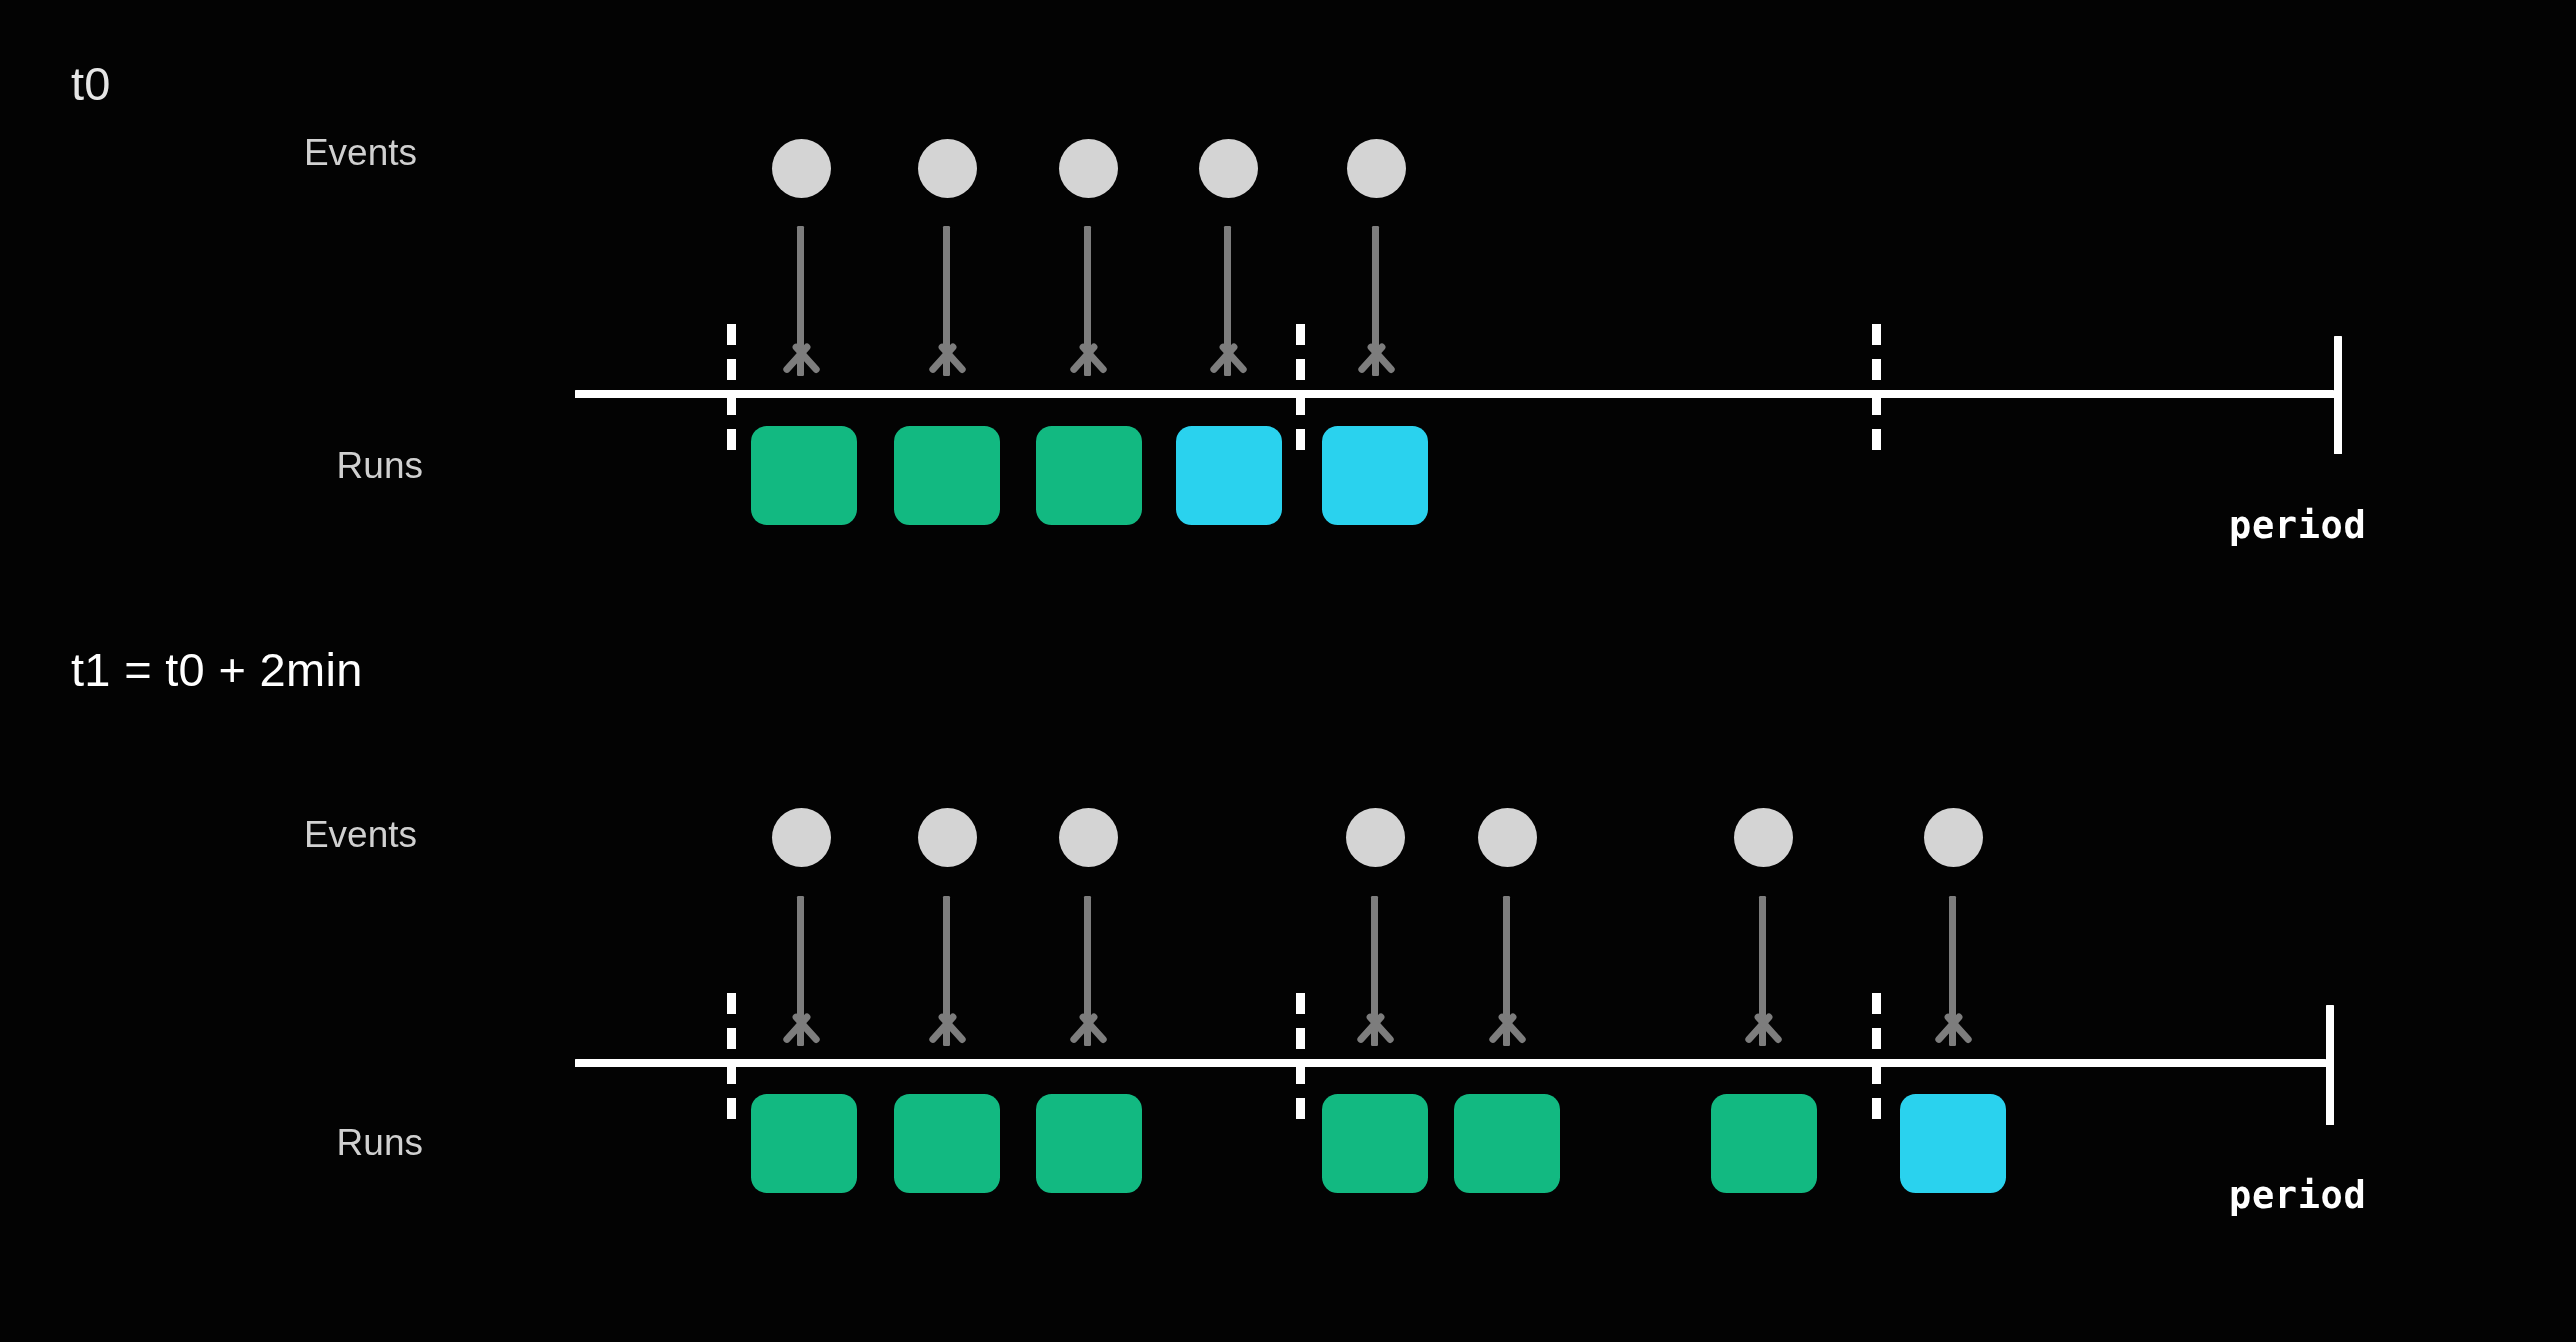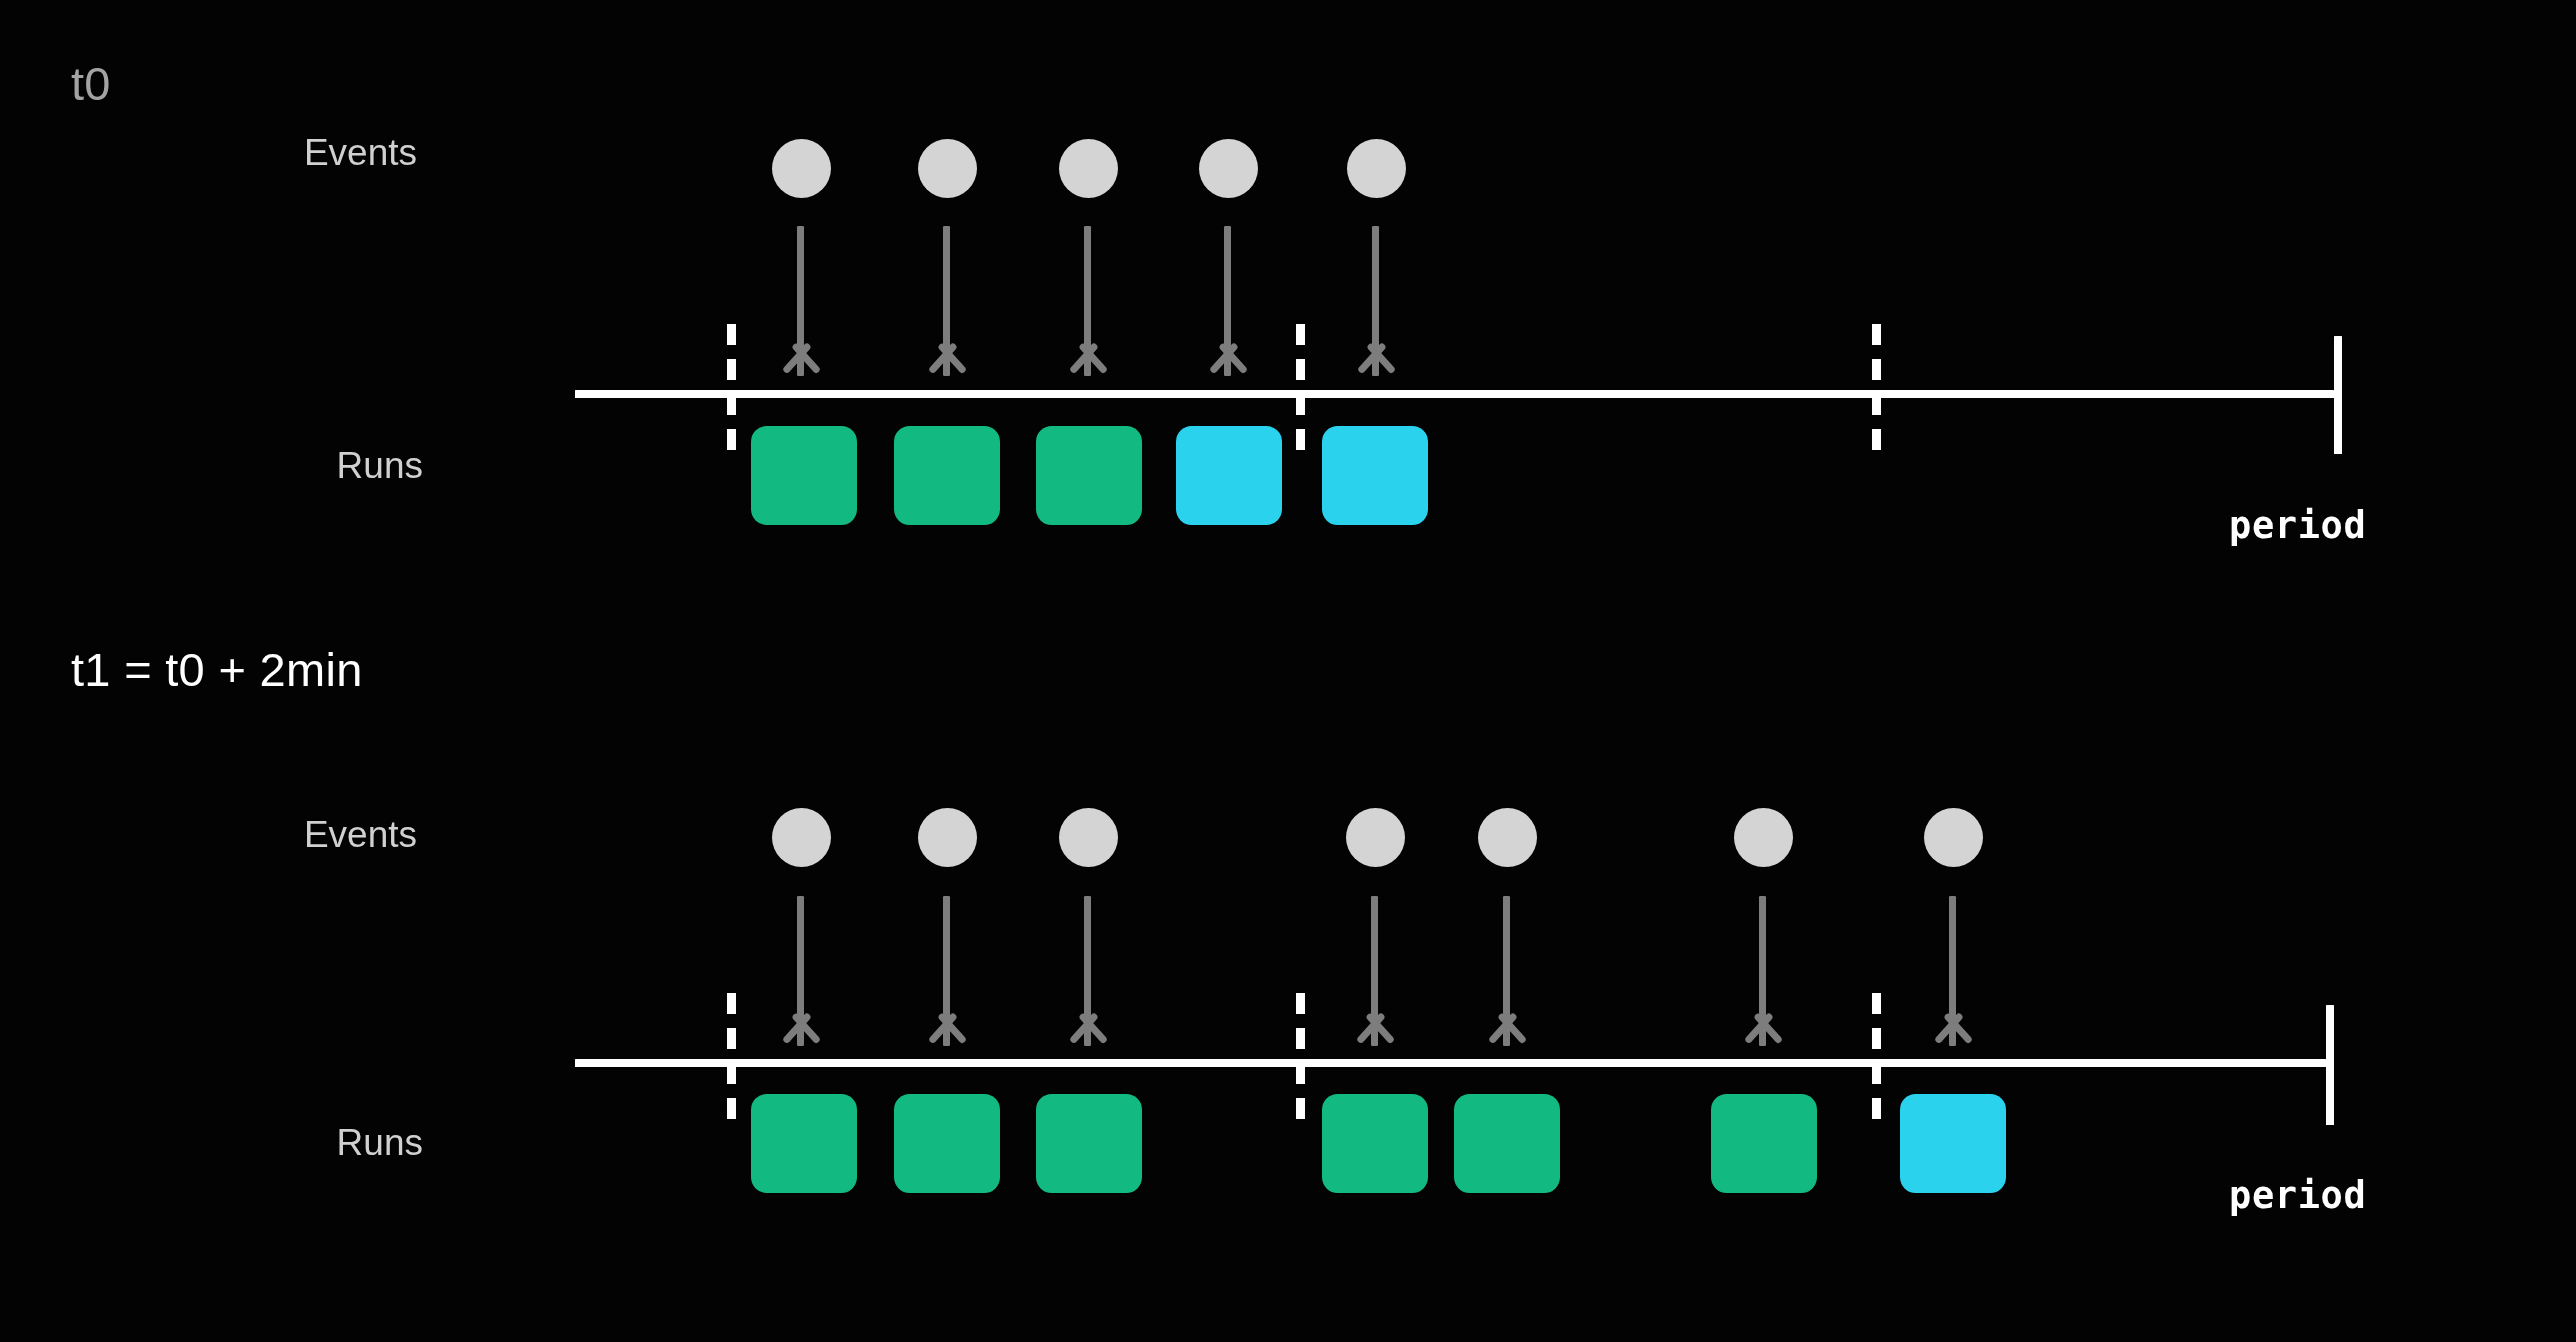--- a/index.html
+++ b/index.html
@@ -51,21 +51,21 @@
   .arrow .head span.l{left:9px;transform:rotate(42deg);}
   .arrow .head span.r{right:9px;transform:rotate(-42deg);}
 
   
   .run-block{position:absolute;border-radius:15.7px;}
 </style>
 </head>
 <body style="background: rgb(3, 3, 3);">
 
 <div class="canvas" id="canvas" style="background: rgb(3, 3, 3);">
-    <div class="section-title" style="left: 71px; top: 60px; color: #a3a3a3;">t0</div>
+    <div class="section-title" style="left: 71px; top: 60px; color: #e5e5e5;">t0</div>
     <div class="axis-label" style="left: 417px; top: 134px; transform: translateX(-100%); color: rgb(208, 208, 208);">Events</div>
     <div class="axis-label" style="left: 423px; top: 447px; transform: translateX(-100%); color: rgb(208, 208, 208);">Runs</div>
     <div class="timeline" style="left: 575px; top: 390px; width: 1759px; background: rgb(255, 255, 255);"></div>
     <div class="timeline-end" style="left: 2334px; top: 336px; height: 118px; background: rgb(255, 255, 255);"></div>
     <div class="period-label" style="left: 2229px; top: 507px;">period</div>
     <div class="boundary" style="left: 727px; top: 324px; height: 127px;">
       <i style="position: absolute; left: 0px; top: 0px; height: 20.5px; background: rgb(255, 255, 255);"></i>
       <i style="position: absolute; left: 0px; top: 35px; height: 20.5px; background: rgb(255, 255, 255);"></i>
       <i style="position: absolute; left: 0px; top: 70px; height: 20.5px; background: rgb(255, 255, 255);"></i>
       <i style="position: absolute; left: 0px; top: 105px; height: 20.5px; background: rgb(255, 255, 255);"></i>

